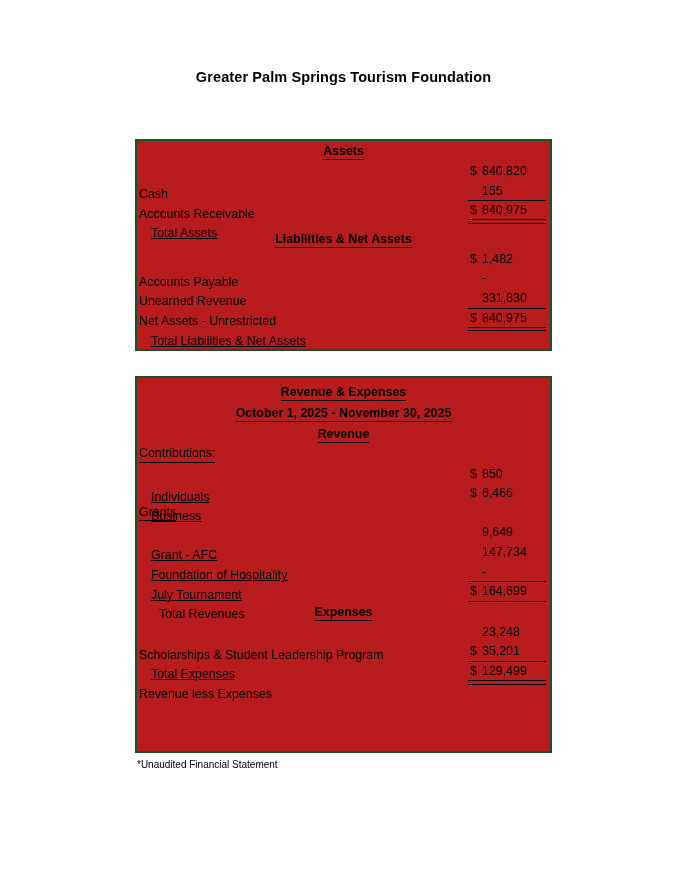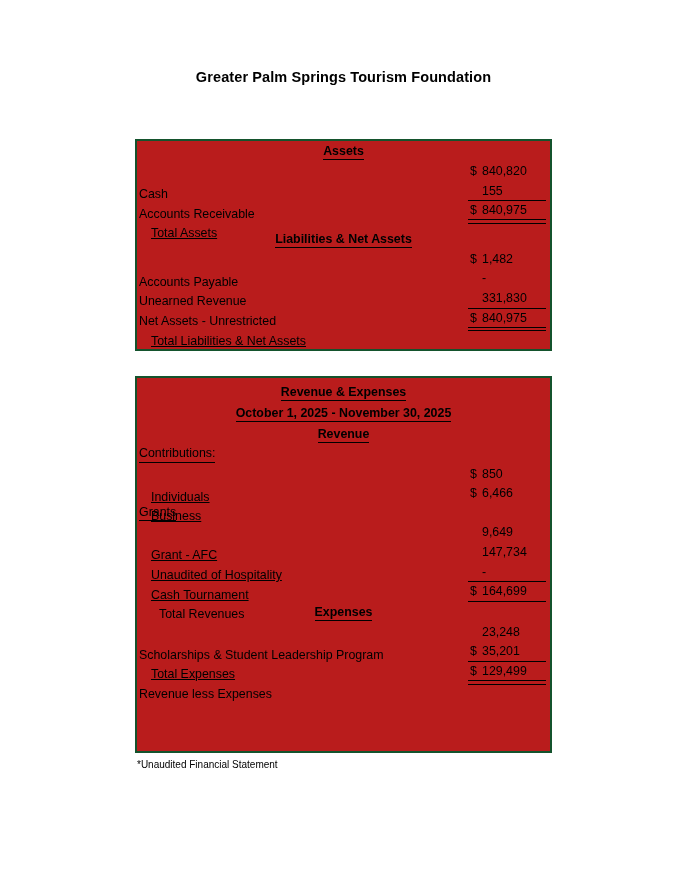--- a/index.html
+++ b/index.html
@@ -256,27 +256,27 @@
       </div>
 
       <div class="row indent1">
         <span class="label">Grant - AFC</span>
         <span class="cur"></span>
         <span class="amt">9,649</span>
       </div>
 
 
       <div class="row indent1">
-        <span class="label">Unaudited of Hospitality</span>
+        <span class="label">Foundation of Hospitality</span>
         <span class="cur"></span>
         <span class="amt">147,734</span>
       </div>
 
       <div class="row indent1">
-        <span class="label">Cash Tournament</span>
+        <span class="label">July Tournament</span>
         <span class="cur"></span>
         <span class="amt">-</span>
         <span class="rule-single" style="top:18.8px"></span>
       </div>
 
       <div class="row indent2">
         <span class="label">Total Revenues</span>
         <span class="cur">$</span>
         <span class="amt">164,699</span>
         <span class="rule-single" style="top:18.8px"></span>

